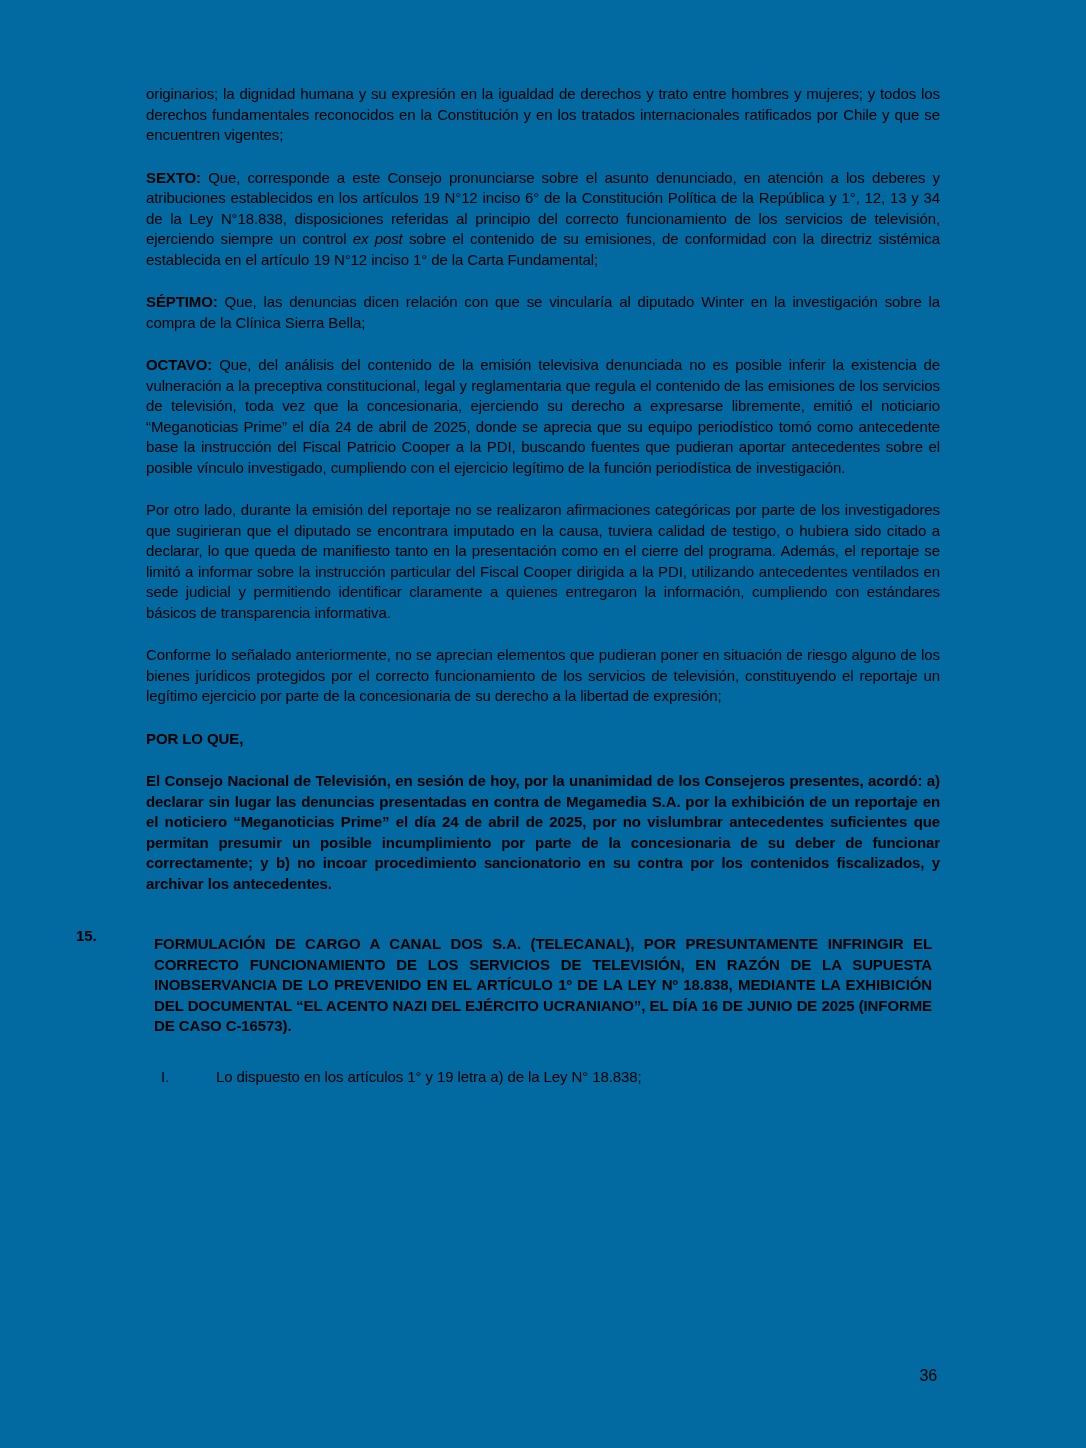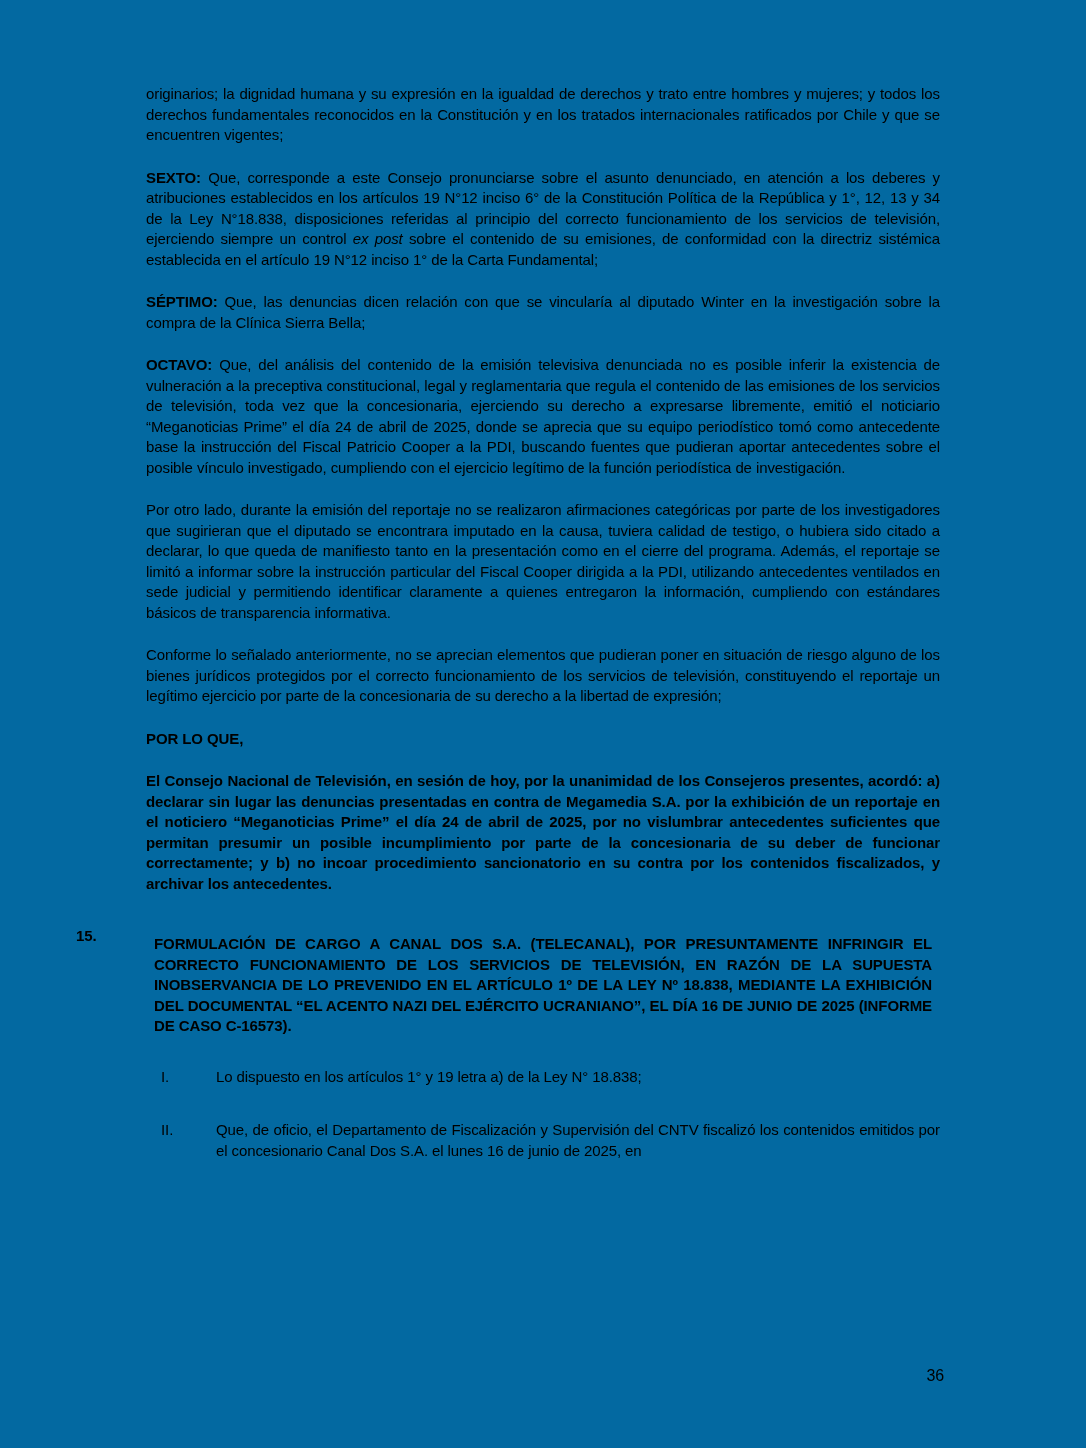--- a/index.html
+++ b/index.html
@@ -31,21 +31,21 @@
   .roman-item {
     display: flex;
     padding-left: 15px;
     margin-bottom: 33px;
   }
   .roman-num { width: 55px; flex-shrink: 0; }
   .roman-text { flex: 1; text-align: justify; }
   .page-number {
     position: absolute;
     top: 1366px;
-    right: 142px;
+    right: 149px;
     font-size: 16px;
     text-align: center;
   }
 </style>
 </head>
 <body>
 
 <div class="page">
   <div class="content">
 
@@ -69,21 +69,17 @@
       <span class="item-number">15.</span>
       <p class="item-heading">FORMULACIÓN DE CARGO A CANAL DOS S.A. (TELECANAL), POR PRESUNTAMENTE INFRINGIR EL CORRECTO FUNCIONAMIENTO DE LOS SERVICIOS DE TELEVISIÓN, EN RAZÓN DE LA SUPUESTA INOBSERVANCIA DE LO PREVENIDO EN EL ARTÍCULO 1º DE LA LEY Nº 18.838, MEDIANTE LA EXHIBICIÓN DEL DOCUMENTAL “EL ACENTO NAZI DEL EJÉRCITO UCRANIANO”, EL DÍA 16 DE JUNIO DE 2025 (INFORME DE CASO C-16573).</p>
     </div>
 
 
     <div class="roman-item">
       <span class="roman-num">I.</span>
       <span class="roman-text">Lo dispuesto en los artículos 1° y 19 letra a) de la Ley N° 18.838;</span>
     </div>
 
-    <div class="roman-item">
-      <span class="roman-num">II.</span>
-      <span class="roman-text">Que, de oficio, el Departamento de Fiscalización y Supervisión del CNTV fiscalizó los contenidos emitidos por el concesionario Canal Dos S.A. el lunes 16 de junio de 2025, en</span>
-    </div>
 
   </div>
 
   <div class="page-number">36</div>
 </div>
 
 </body></html>

